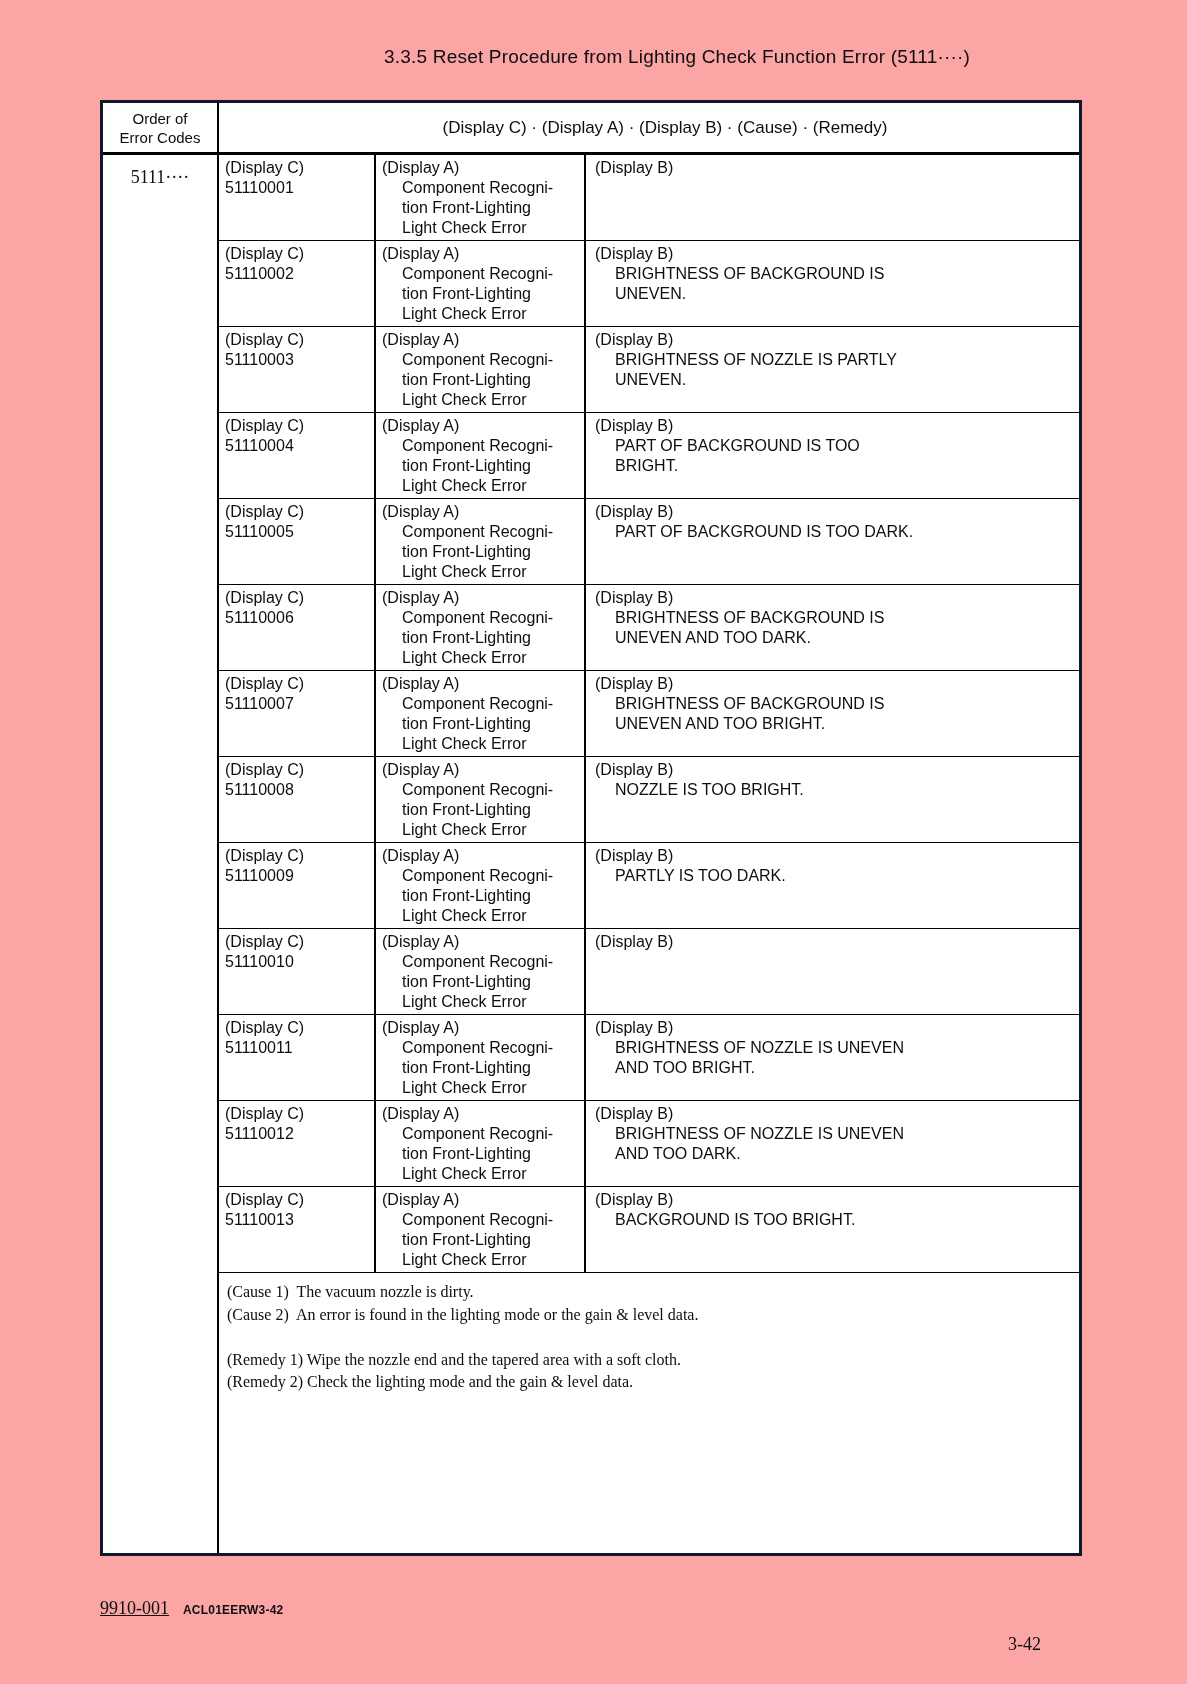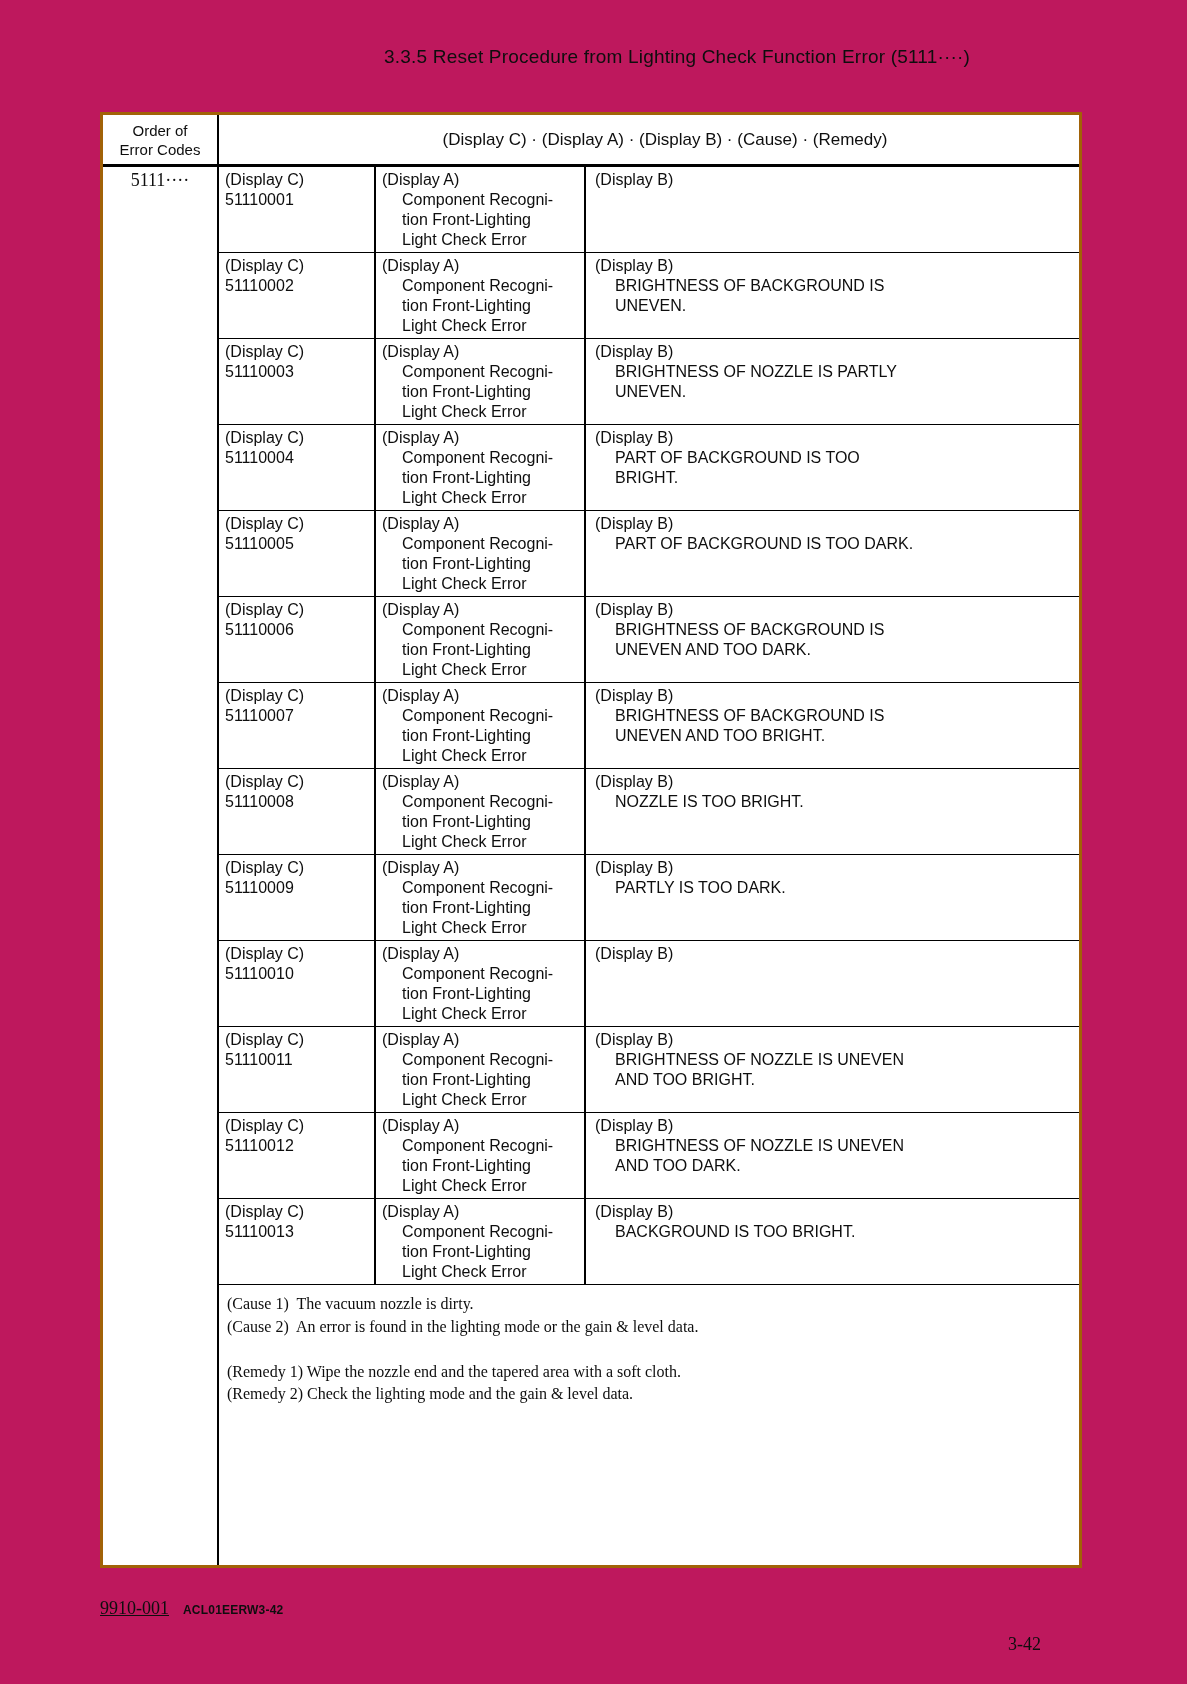--- a/index.html
+++ b/index.html
@@ -1,39 +1,39 @@
 <!DOCTYPE html>
 <html><head>
 <meta charset="utf-8">
 <style>
   * { margin: 0; padding: 0; box-sizing: border-box; }
   html, body { background: #ffffff; }
   .page {
     position: relative;
     width: 1187px;
     height: 1684px;
-    background: #be185d;
+    background: #fca5a5;
     font-family: "Liberation Sans", sans-serif;
     color: #0e0e0e;
     overflow: hidden;
   }
   .title {
     position: absolute;
     top: 46px;
     left: 384px;
     font-size: 19px;
     letter-spacing: 0.2px;
     white-space: nowrap;
   }
   .doc-table {
     position: absolute;
     left: 100px;
-    top: 112px;
+    top: 100px;
     width: 982px;
-    border: 3px solid #a16207;
+    border: 3px solid #0f172a;
     background: #fff;
   }
   .thead { display: flex; border-bottom: 3px solid #000; align-items: stretch; }
   .th-col1 {
     width: 116px;
     border-right: 2px solid #000;
     text-align: center;
     font-size: 15px;
     line-height: 19px;
     padding: 6px 2px 5px 2px;
@@ -47,21 +47,21 @@
     font-size: 17px;
     padding-left: 32px;
   }
   .tbody { display: flex; align-items: stretch; }
   .order-col {
     width: 116px;
     border-right: 2px solid #000;
     font-family: "Liberation Serif", serif;
     font-size: 18px;
     text-align: center;
-    padding-top: 3px;
+    padding-top: 12px;
   }
   .rows-col { flex: 1; display: flex; flex-direction: column; }
   .row { display: flex; border-bottom: 1.5px solid #000; min-height: 84px; align-items: stretch; justify-content: center; }
   .cell { padding: 3px 6px 2px 6px; font-size: 16px; line-height: 20px; }
   .cell-c { width: 157px; border-right: 2px solid #000; }
   .cell-a { width: 210px; border-right: 2px solid #000; }
   .cell-b { flex: 1; padding-left: 9px; }
   .body { white-space: pre-line; padding-left: 20px; }
   .notes {
     padding: 8px 0 10px 8px;

